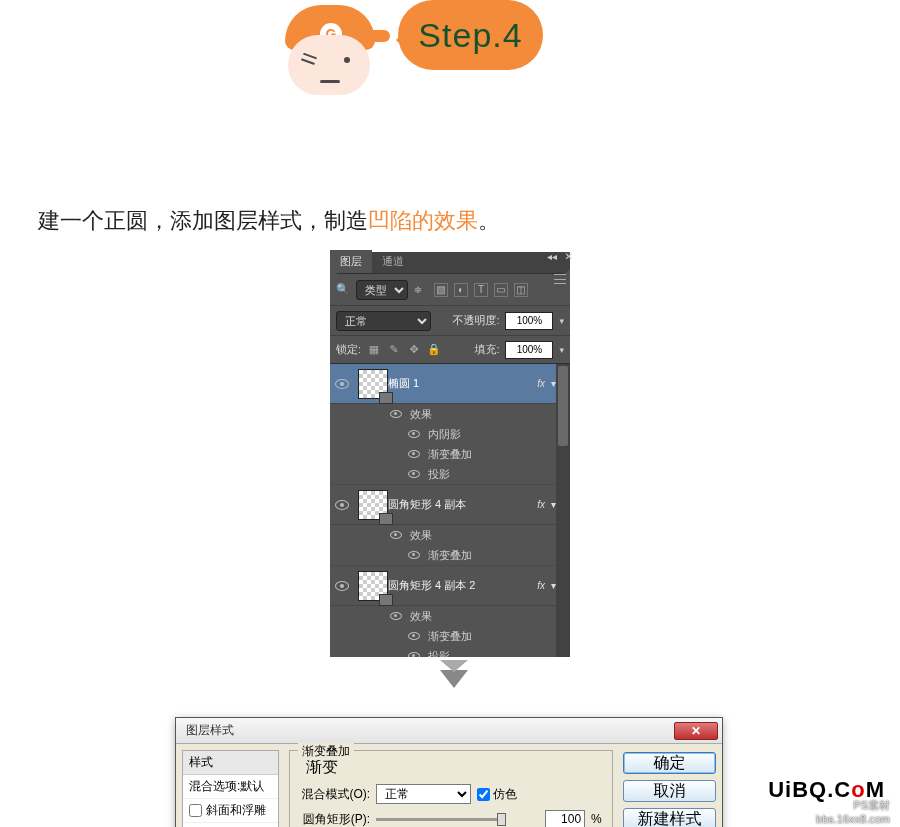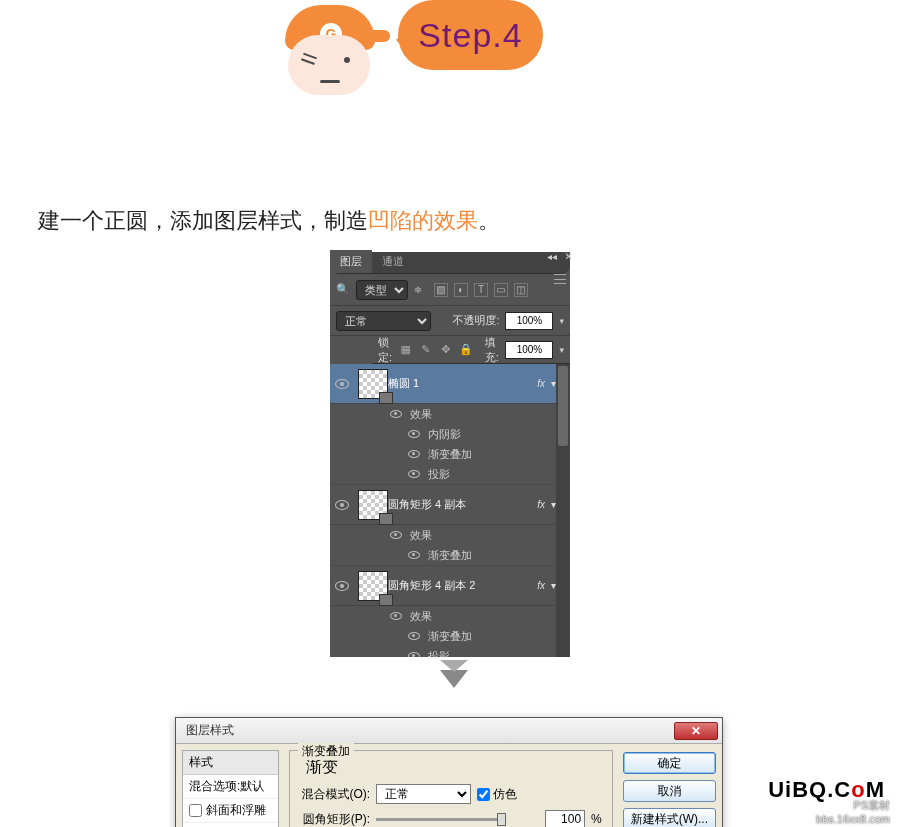--- a/index.html
+++ b/index.html
@@ -10,21 +10,21 @@
 .avatar { position: relative; width: 100px; height: 110px; }
 .face { position: absolute; left: 8px; top: 35px; width: 82px; height: 60px; background: #fde6dc; border-radius: 30px; }
 .face::before { content: ""; position: absolute; left: 15px; top: 20px; width: 14px; height: 2px; background: #4a4a4a; transform: rotate(20deg); box-shadow: 0 6px 0 #4a4a4a; }
 .face::after { content: ""; position: absolute; right: 20px; top: 22px; width: 6px; height: 6px; background: #4a4a4a; border-radius: 50%; }
 .mouth { position: absolute; left: 32px; bottom: 12px; width: 20px; height: 3px; background: #4a4a4a; border-radius: 2px; }
 .cap { position: absolute; left: 5px; top: 5px; width: 90px; height: 45px; background: #f48b3a; border-radius: 40px 40px 10px 10px; }
 .cap::after { content: ""; position: absolute; right: -15px; top: 25px; width: 25px; height: 12px; background: #f48b3a; border-radius: 0 8px 8px 0; }
 .cap-logo { position: absolute; left: 35px; top: 18px; width: 22px; height: 22px; background: #fff; border-radius: 50%; color: #f48b3a; font-size: 14px; font-weight: bold; display: flex; align-items: center; justify-content: center; }
 .bubble { position: relative; margin-left: 18px; width: 145px; height: 70px; background: #f48b3a; border-radius: 35px; display: flex; align-items: center; justify-content: center; }
 .bubble::before { content: ""; position: absolute; left: -12px; top: 30px; border: 10px solid transparent; border-right-color: #f48b3a; }
-.bubble-text { font-family: Impact, sans-serif; font-size: 34px; color: #701a75; letter-spacing: 1px; }
+.bubble-text { font-family: Impact, sans-serif; font-size: 34px; color: #14532d; letter-spacing: 1px; }
 
 
 .instruction { position: absolute; left: 38px; top: 206px; font-size: 22px; color: #222; }
 .instruction .hl { color: #f48b3a; }
 
 
 .layers-panel { position: absolute; left: 330px; top: 252px; width: 240px; height: 405px; background: #535353; display: flex; flex-direction: column; font-size: 11px; }
 .lp-close { position: absolute; right: -3px; top: -1px; color: #ccc; font-size: 10px; }
 .lp-collapse { position: absolute; right: 13px; top: -1px; color: #ccc; font-size: 10px; }
 .lp-tabs { height: 22px; background: #424242; display: flex; align-items: flex-end; border-bottom: 1px solid #2f2f2f; border-radius: 9px; }
@@ -35,21 +35,21 @@
 
 .lp-filter { height: 32px; display: flex; align-items: center; padding: 0 6px; gap: 6px; border-bottom: 1px solid #404040; }
 .lp-select { background: #3a3a3a; border: 1px solid #222; color: #ddd; font-size: 11px; height: 20px; padding: 0 4px; border-radius: 3px; }
 .lp-filter-icons { display: flex; gap: 6px; margin-left: 6px; }
 .lp-icon { width: 14px; height: 14px; border: 1px solid #777; display: flex; align-items: center; justify-content: center; color: #bbb; font-size: 10px; }
 
 .lp-blend { height: 30px; display: flex; align-items: center; padding: 0 6px; gap: 6px; color: #ddd; border-bottom: 1px solid #404040; }
 .lp-blend .sel { flex: 0 0 95px; }
 .lp-val { width: 48px; height: 18px; background: #fff; color: #000; border: 1px solid #222; font-size: 10px; text-align: center; }
 
-.lp-lock { height: 28px; display: flex; align-items: center; padding: 0 6px; gap: 6px; color: #ddd; border-bottom: 1px solid #2f2f2f; margin-left: 42px; }
+.lp-lock { height: 28px; display: flex; align-items: center; padding: 0 6px; gap: 6px; color: #ddd; border-bottom: 1px solid #2f2f2f; }
 .lp-lock-icons { display: flex; gap: 6px; }
 .lock-i { width: 14px; height: 14px; display: flex; align-items: center; justify-content: center; color: #aaa; font-size: 11px; }
 
 .lp-list { flex: 1; overflow: hidden; background: #535353; position: relative; }
 .lp-scroll { position: absolute; right: 0; top: 0; bottom: 0; width: 14px; background: #424242; }
 .lp-thumb { position: absolute; right: 2px; top: 2px; width: 10px; height: 80px; background: #6a6a6a; border-radius: 2px; }
 
 .layer-row { display: flex; align-items: center; height: 40px; border-bottom: 1px solid #464646; padding-right: 14px; }
 .layer-row.selected { background: #5b7aa0; }
 .vis { width: 24px; display: flex; justify-content: center; color: #ccc; font-size: 12px; }
@@ -88,21 +88,21 @@
 .legend { position: absolute; top: -8px; left: 8px; background: #ece9d8; padding: 0 4px; font-size: 12px; }
 .sub-hdr { font-size: 16px; margin-bottom: 6px; margin-left: 6px; }
 .frow { display: flex; align-items: center; gap: 6px; margin-top: 6px; font-size: 12px; }
 .frow label { width: 70px; text-align: right; }
 .combo { width: 95px; height: 20px; border: 1px solid #7a7a7a; background: #fff; padding: 0 4px; font-size: 12px; }
 .cb { display: flex; align-items: center; gap: 3px; }
 .slider-track { width: 130px; height: 3px; background: #999; position: relative; }
 .slider-thumb { position: absolute; right: 0; top: -5px; width: 9px; height: 13px; background: #ddd; border: 1px solid #666; }
 .numval { width: 40px; height: 18px; border: 1px solid #7a7a7a; background: #fff; text-align: right; padding: 0 3px; font-size: 12px; margin-left: 33px; }
 .dlg-right { width: 100px; display: flex; flex-direction: column; gap: 6px; padding-top: 2px; }
-.btn { height: 22px; border: 1px solid #6a8ab0; background: linear-gradient(#fdfeff, #d6e8f6); border-radius: 3px; font-size: 12px; cursor: pointer; }
+.btn { height: 22px; border: 1px solid #6a8ab0; background: linear-gradient(#fdfeff, #d6e8f6); border-radius: 3px; font-size: 16px; cursor: pointer; }
 .btn.primary { border: 1px solid #3a7ac0; box-shadow: inset 0 0 0 1px #8ec1ec; }
 
 
 .wm1 { position: absolute; right: 15px; bottom: 24px; font-family: Arial Black, sans-serif; font-size: 22px; color: #000; letter-spacing: 1px; font-weight: bold; }
 .wm1 .o { color: #d00; }
 .wm2 { position: absolute; right: 10px; bottom: 2px; font-size: 11px; color: rgba(255,255,255,0.75); text-shadow: 0 0 2px #000; font-family: Arial; }
 .wm2b { position: absolute; right: 10px; bottom: 14px; font-size: 11px; color: rgba(255,255,255,0.75); text-shadow: 0 0 2px #000; font-family: Arial; }
 </style>
 </head>
 <body>

